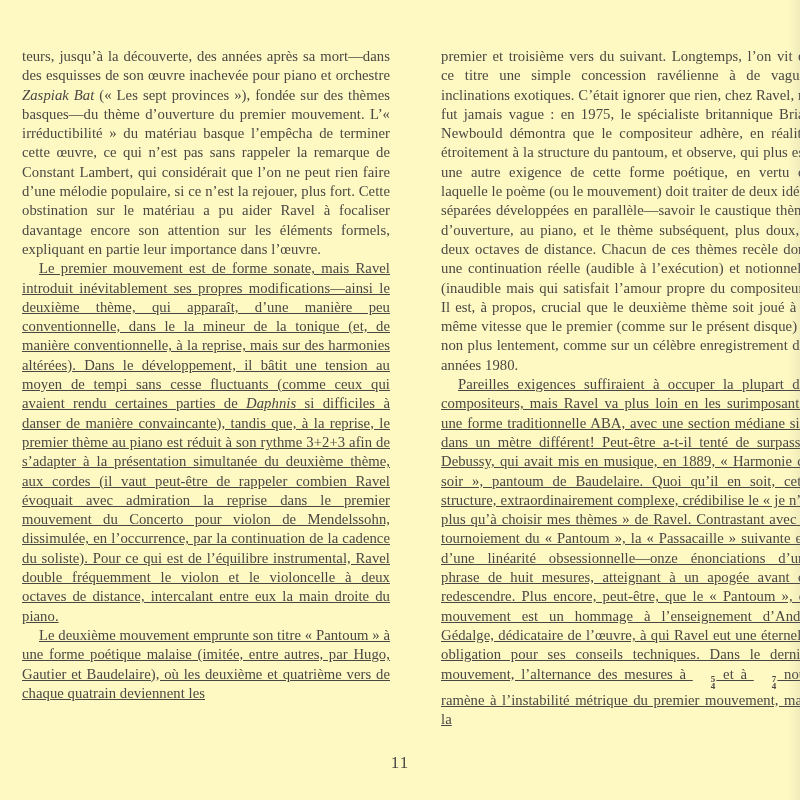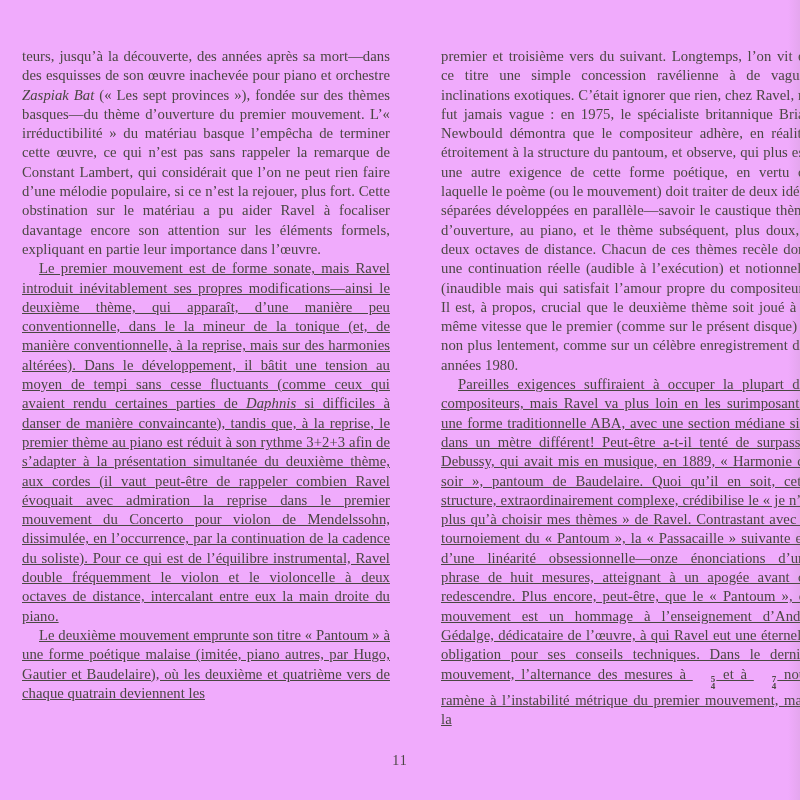--- a/index.html
+++ b/index.html
@@ -7,21 +7,21 @@
     padding: 0;
     width: 800px;
     height: 800px;
     background: #fcfbf9;
     font-family: "Liberation Serif", serif;
   }
   .page {
     position: relative;
     width: 800px;
     height: 800px;
-    background: #f0abfc;
+    background: #fef9c3;
     overflow: hidden;
   }
   .scan-edge {
     position: absolute;
     top: 0;
     right: 0;
     width: 12px;
     height: 100%;
     background: linear-gradient(to right, rgba(120,120,115,0) 0%, rgba(120,120,115,0.10) 100%);
     pointer-events: none;
@@ -51,33 +51,33 @@
     font-weight: bold;
     padding: 0 1px;
   }
   .frac .num, .frac .den { display: block; }
   .page-number {
     position: absolute;
     top: 753px;
     left: 0;
     width: 800px;
     text-align: center;
-    font-size: 14px;
+    font-size: 17px;
     color: #4a4742;
     letter-spacing: 1px;
   }
 </style>
 </head>
 <body>
 
 <div class="page">
   <div class="column column-left">
       <p class="para">teurs, jusqu’à la découverte, des années après sa mort—dans des esquisses de son œuvre inachevée pour piano et orchestre <em>Zaspiak Bat</em> (« Les sept provinces »), fondée sur des thèmes basques—du thème d’ouverture du premier mouvement. L’« irréductibilité » du matériau basque l’empêcha de terminer cette œuvre, ce qui n’est pas sans rappeler la remarque de Constant Lambert, qui considérait que l’on ne peut rien faire d’une mélodie populaire, si ce n’est la rejouer, plus fort. Cette obstination sur le matériau a pu aider Ravel à focaliser davantage encore son attention sur les éléments formels, expliquant en partie leur importance dans l’œuvre.</p>
       <p class="para indent">Le premier mouvement est de forme sonate, mais Ravel introduit inévitablement ses propres modifications—ainsi le deuxième thème, qui apparaît, d’une manière peu conventionnelle, dans le la mineur de la tonique (et, de manière conventionnelle, à la reprise, mais sur des harmonies altérées). Dans le développement, il bâtit une tension au moyen de tempi sans cesse fluctuants (comme ceux qui avaient rendu certaines parties de <em>Daphnis</em> si difficiles à danser de manière convaincante), tandis que, à la reprise, le premier thème au piano est réduit à son rythme 3+2+3 afin de s’adapter à la présentation simultanée du deuxième thème, aux cordes (il vaut peut-être de rappeler combien Ravel évoquait avec admiration la reprise dans le premier mouvement du Concerto pour violon de Mendelssohn, dissimulée, en l’occurrence, par la continuation de la cadence du soliste). Pour ce qui est de l’équilibre instrumental, Ravel double fréquemment le violon et le violoncelle à deux octaves de distance, intercalant entre eux la main droite du piano.</p>
-      <p class="para indent">Le deuxième mouvement emprunte son titre « Pantoum » à une forme poétique malaise (imitée, piano autres, par Hugo, Gautier et Baudelaire), où les deuxième et quatrième vers de chaque quatrain deviennent les</p>
+      <p class="para indent">Le deuxième mouvement emprunte son titre « Pantoum » à une forme poétique malaise (imitée, entre autres, par Hugo, Gautier et Baudelaire), où les deuxième et quatrième vers de chaque quatrain deviennent les</p>
     </div>
   <div class="column column-right">
       <p class="para">premier et troisième vers du suivant. Longtemps, l’on vit en ce titre une simple concession ravélienne à de vagues inclinations exotiques. C’était ignorer que rien, chez Ravel, ne fut jamais vague : en 1975, le spécialiste britannique Brian Newbould démontra que le compositeur adhère, en réalité, étroitement à la structure du pantoum, et observe, qui plus est, une autre exigence de cette forme poétique, en vertu de laquelle le poème (ou le mouvement) doit traiter de deux idées séparées développées en parallèle—savoir le caustique thème d’ouverture, au piano, et le thème subséquent, plus doux, à deux octaves de distance. Chacun de ces thèmes recèle donc une continuation réelle (audible à l’exécution) et notionnelle (inaudible mais qui satisfait l’amour propre du compositeur). Il est, à propos, crucial que le deuxième thème soit joué à la même vitesse que le premier (comme sur le présent disque) et non plus lentement, comme sur un célèbre enregistrement des années 1980.</p>
       <p class="para indent">Pareilles exigences suffiraient à occuper la plupart des compositeurs, mais Ravel va plus loin en les surimposant à une forme traditionnelle ABA, avec une section médiane sise dans un mètre différent! Peut-être a-t-il tenté de surpasser Debussy, qui avait mis en musique, en 1889, « Harmonie du soir », pantoum de Baudelaire. Quoi qu’il en soit, cette structure, extraordinairement complexe, crédibilise le « je n’ai plus qu’à choisir mes thèmes » de Ravel. Contrastant avec le tournoiement du « Pantoum », la « Passacaille » suivante est d’une linéarité obsessionnelle—onze énonciations d’une phrase de huit mesures, atteignant à un apogée avant de redescendre. Plus encore, peut-être, que le « Pantoum », ce mouvement est un hommage à l’enseignement d’André Gédalge, dédicataire de l’œuvre, à qui Ravel eut une éternelle obligation pour ses conseils techniques. Dans le dernier mouvement, l’alternance des mesures à <span class="frac">
           <span class="num">5</span>
           <span class="den">4</span>
         </span> et à <span class="frac">
           <span class="num">7</span>
           <span class="den">4</span>
         </span> nous ramène à l’instabilité métrique du premier mouvement, mais la</p>

